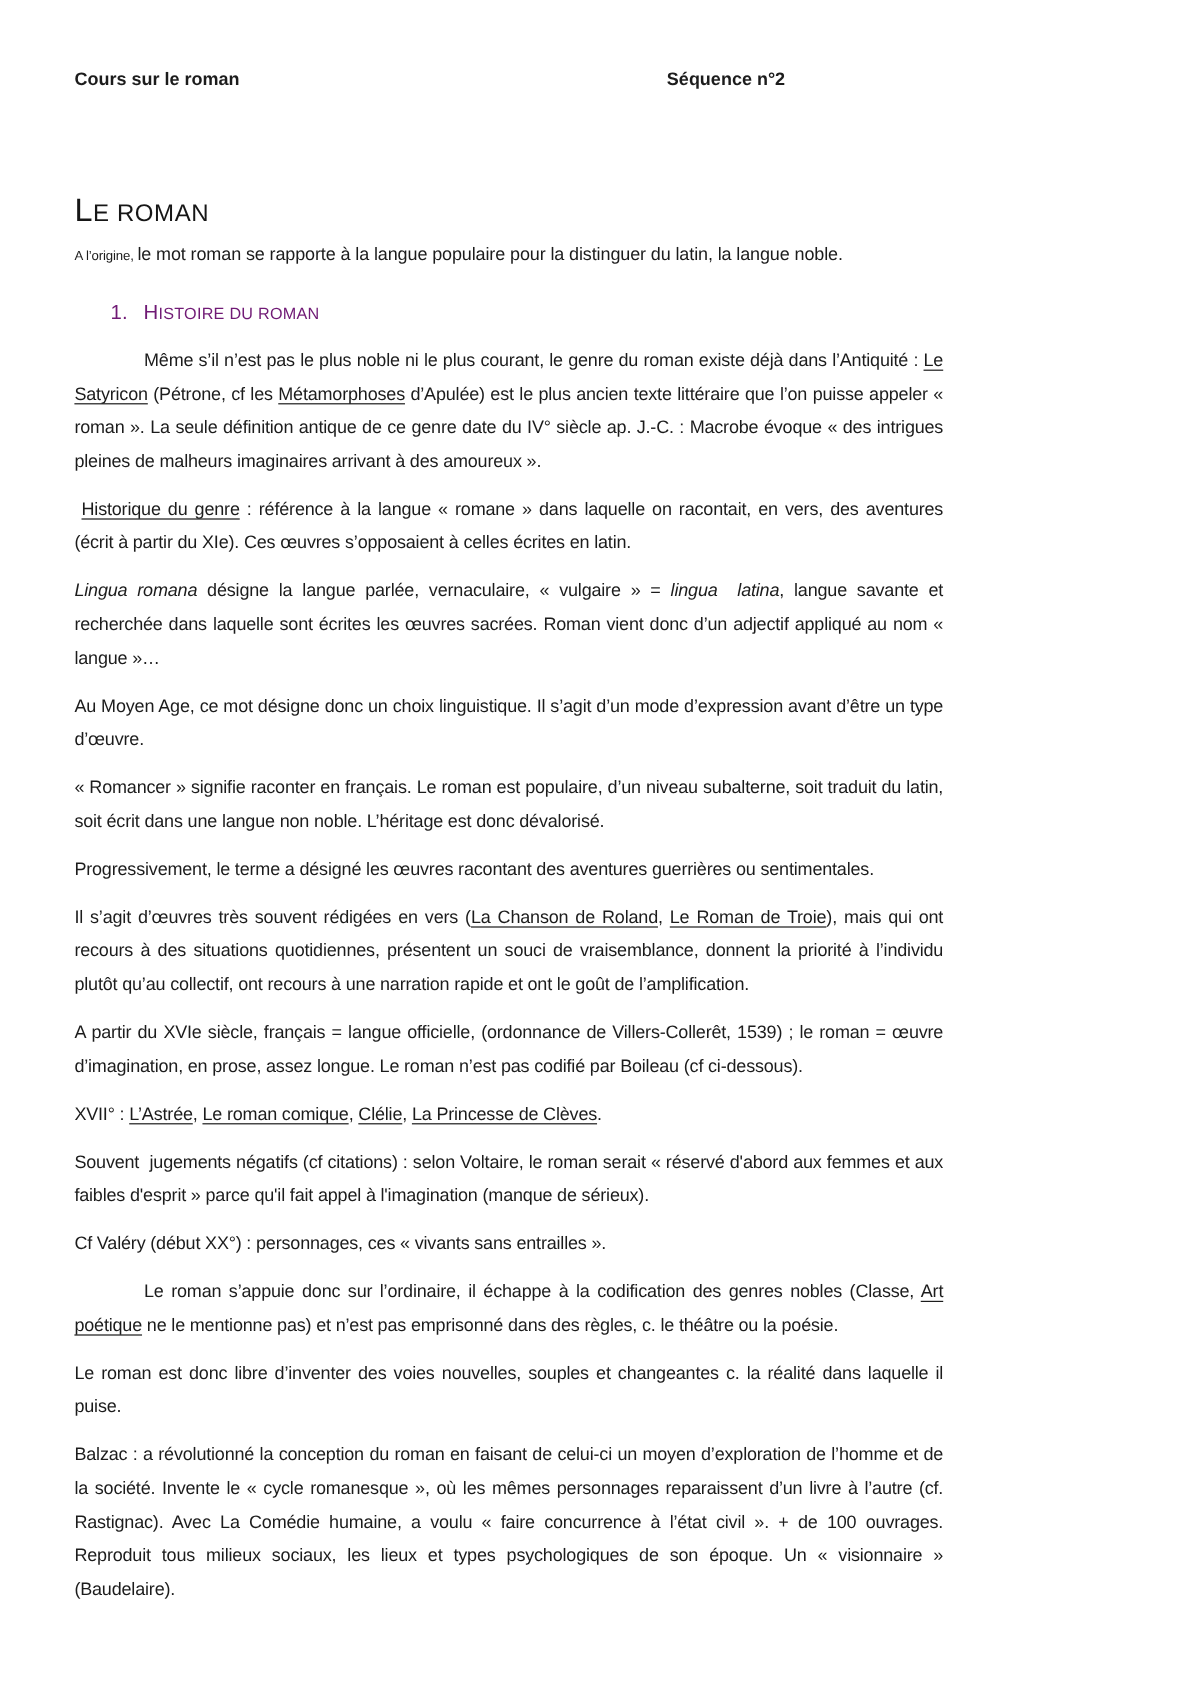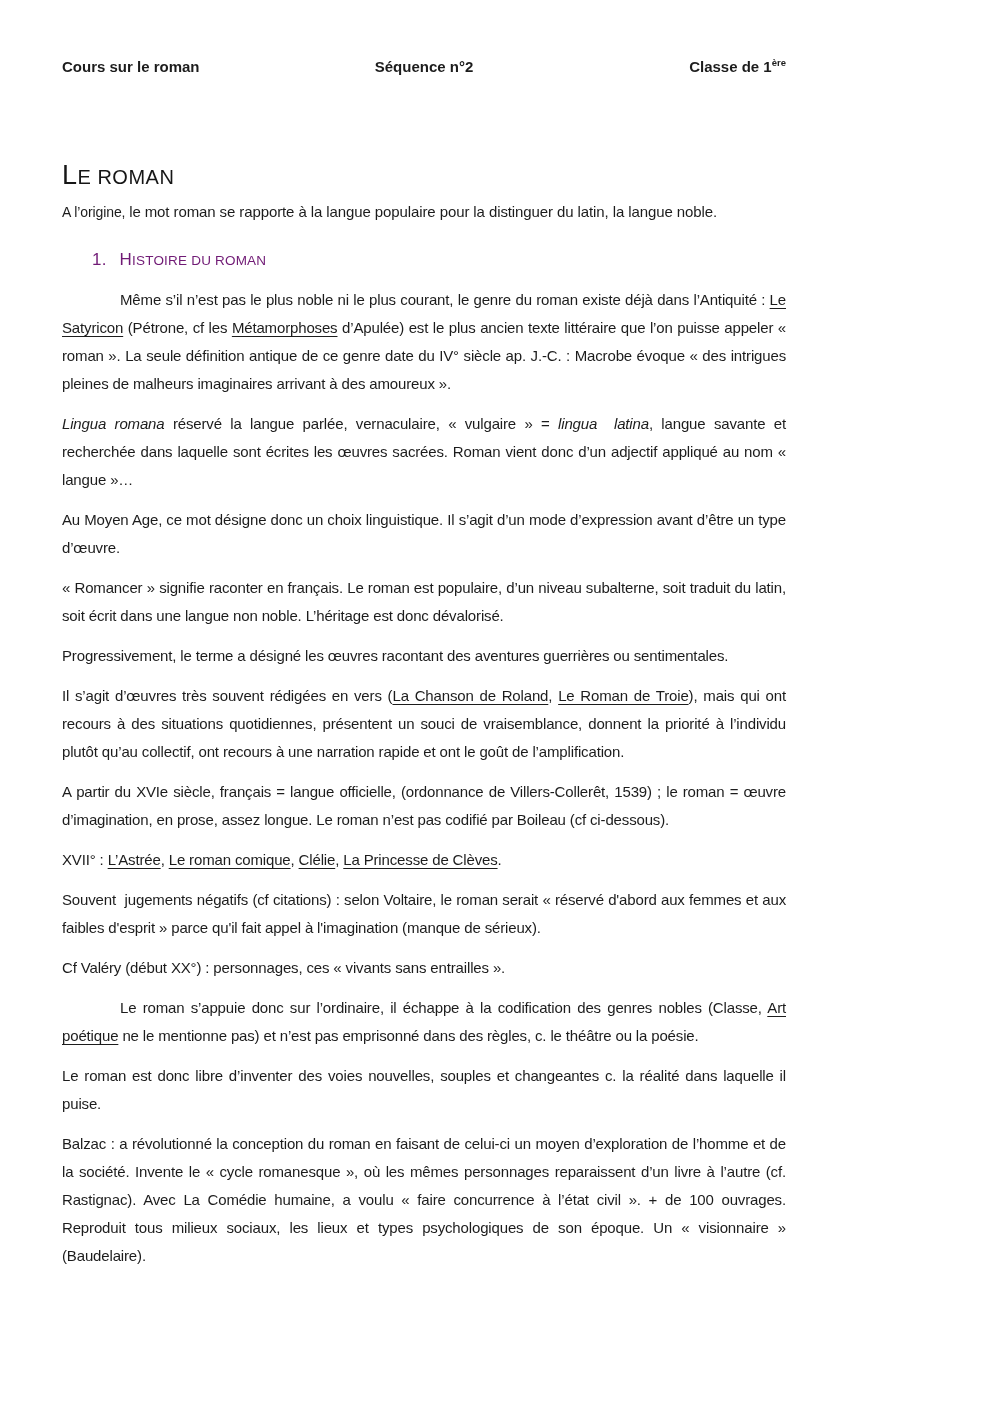--- a/index.html
+++ b/index.html
@@ -45,21 +45,21 @@
   }
   .doc-title .t-big  { font-size: 27px; }
   .doc-title .t-small{ font-size: 20px; margin-top: 20px; }
   
   .intro {
     margin: 6px 0 0 0;
     font-size: 15px;
     line-height: 22px;
     letter-spacing: -0.1px;
   }
-  .intro .lead { font-size: 14px; }
+  .intro .lead { font-size: 11px; }
   
   .section-heading {
     margin: 21px 0 0 30px;
     font-weight: 400;
     line-height: 25px;
     color: #701a75;
     letter-spacing: 0.2px;
   }
   .section-heading .h-num  { font-size: 17px; margin-right: 13px; }
   .section-heading .h-big  { font-size: 17px; }
@@ -82,32 +82,32 @@
   .i { font-style: italic; }
 </style>
 </head>
 <body>
 
 <div class="page">
 
   <div class="header">
     <span class="h-left">Cours sur le roman</span>
     <span class="h-center">Séquence n°2</span>
-    <span class="h-right"><span>Classe de 1</span><sup>ère</sup></span>
   </div>
 
   <h1 class="doc-title"><span class="t-big">L</span><span class="t-small">E ROMAN</span></h1>
 
   <p class="intro"><span class="lead">A l’origine, </span><span>le mot roman se rapporte à la langue populaire pour la distinguer du latin, la langue noble.</span></p>
 
   <h2 class="section-heading"><span class="h-num">1.</span><span class="h-big">H</span><span class="h-small">ISTOIRE DU ROMAN</span></h2>
 
   <div class="body-text">
       <p class="para indent"><span>Même s’il n’est pas le plus noble ni le plus courant, le genre du roman existe déjà dans l’Antiquité : </span><span class="u">Le Satyricon</span><span> (Pétrone, cf les </span><span class="u">Métamorphoses</span><span> d’Apulée) est le plus ancien texte littéraire que l’on puisse appeler « roman ». La seule définition antique de ce genre date du IV° siècle ap. J.-C. : Macrobe évoque « des intrigues pleines de malheurs imaginaires arrivant à des amoureux ».</span></p>
-      <p class="para"><span class="i">Lingua romana</span><span> réservé la langue parlée, vernaculaire, « vulgaire » = </span><span class="i">lingua&nbsp; latina</span><span>, langue savante et recherchée dans laquelle sont écrites les œuvres sacrées. Roman vient donc d’un adjectif appliqué au nom « langue »…</span></p>
+      <p class="para"><span>&nbsp;</span><span class="u">Historique du genre</span><span> : référence à la langue « romane » dans laquelle on racontait, en vers, des aventures (écrit à partir du XIe). Ces œuvres s’opposaient à celles écrites en latin.</span></p>
+      <p class="para"><span class="i">Lingua romana</span><span> désigne la langue parlée, vernaculaire, « vulgaire » = </span><span class="i">lingua&nbsp; latina</span><span>, langue savante et recherchée dans laquelle sont écrites les œuvres sacrées. Roman vient donc d’un adjectif appliqué au nom « langue »…</span></p>
       <p class="para"><span>Au Moyen Age, ce mot désigne donc un choix linguistique. Il s’agit d’un mode d’expression avant d’être un type d’œuvre.</span></p>
       <p class="para"><span>« Romancer » signifie raconter en français. Le roman est populaire, d’un niveau subalterne, soit traduit du latin, soit écrit dans une langue non noble. L’héritage est donc dévalorisé.</span></p>
       <p class="para"><span>Progressivement, le terme a désigné les œuvres racontant des aventures guerrières ou sentimentales.</span></p>
       <p class="para"><span>Il s’agit d’œuvres très souvent rédigées en vers (</span><span class="u">La Chanson de Roland</span><span>, </span><span class="u">Le Roman de Troie</span><span>), mais qui ont recours à des situations quotidiennes, présentent un souci de vraisemblance, donnent la priorité à l’individu plutôt qu’au collectif, ont recours à une narration rapide et ont le goût de l’amplification.</span></p>
       <p class="para"><span>A partir du XVIe siècle, français = langue officielle, (ordonnance de Villers-Collerêt, 1539) ; le roman = œuvre d’imagination, en prose, assez longue. Le roman n’est pas codifié par Boileau (cf ci-dessous).</span></p>
       <p class="para"><span>XVII° : </span><span class="u">L’Astrée</span><span>, </span><span class="u">Le roman comique</span><span>, </span><span class="u">Clélie</span><span>, </span><span class="u">La Princesse de Clèves</span><span>.</span></p>
       <p class="para"><span>Souvent&nbsp; jugements négatifs (cf citations) : selon Voltaire, le roman serait « réservé d'abord aux femmes et aux faibles d'esprit » parce qu'il fait appel à l'imagination (manque de sérieux).</span></p>
       <p class="para"><span>Cf Valéry (début XX°) : personnages, ces « vivants sans entrailles ».</span></p>
       <p class="para indent"><span>Le roman s’appuie donc sur l’ordinaire, il échappe à la codification des genres nobles (Classe, </span><span class="u">Art poétique</span><span> ne le mentionne pas) et n’est pas emprisonné dans des règles, c. le théâtre ou la poésie.</span></p>
       <p class="para"><span>Le roman est donc libre d’inventer des voies nouvelles, souples et changeantes c. la réalité dans laquelle il puise.</span></p>

